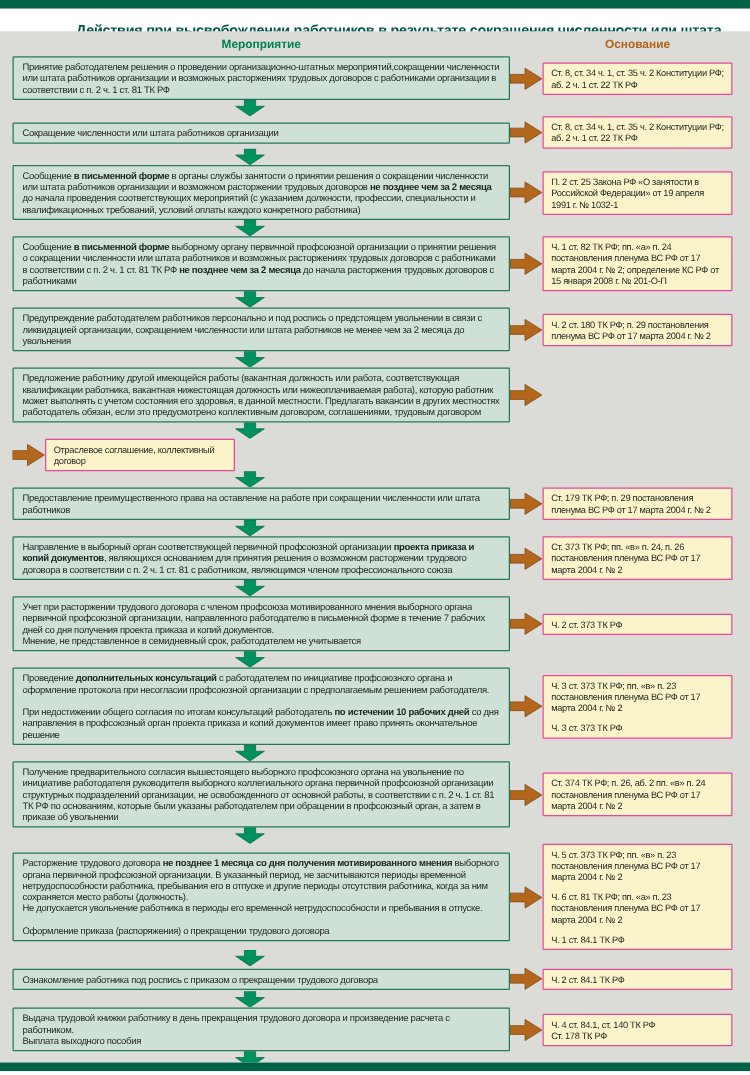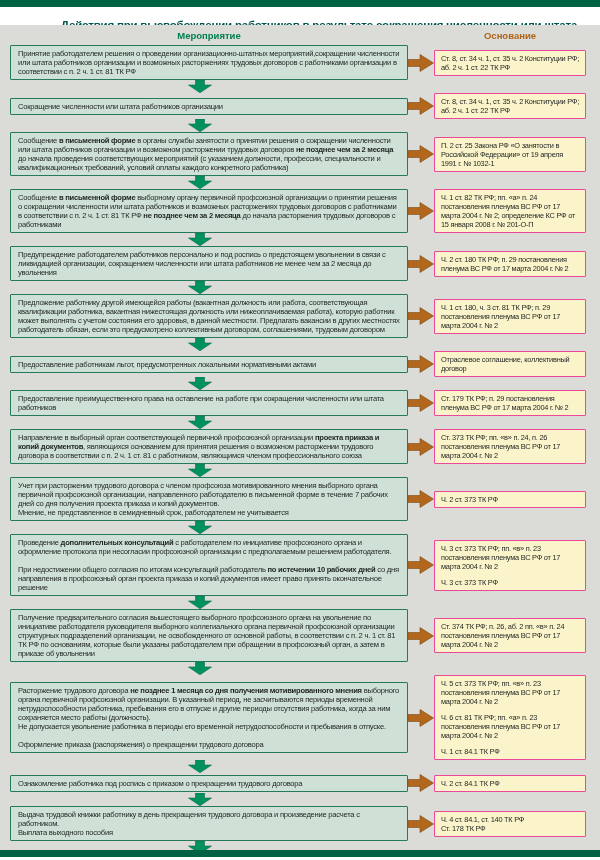--- a/index.html
+++ b/index.html
@@ -123,31 +123,27 @@
       <path d="M7.5 0 H16.5 V5 H23.5 L12 12.8 L0.5 5 H7.5 Z" fill="#00925e" stroke="#0a6b47" stroke-width="0.6"></path>
     </svg>
   </div>
         <div class="row">
     <div class="action-box">Предложение работнику другой имеющейся работы (вакантная должность или работа, соответствующая квалификации работника, вакантная нижестоящая должность или нижеоплачиваемая работа), которую работник может выполнять с учетом состояния его здоровья, в данной местности. Предлагать вакансии в других местностях работодатель обязан, если это предусмотрено коллективным договором, соглашениями, трудовым договором</div>
     <div class="arrow-cell">
       <svg width="26" height="20" viewBox="0 0 26 20">
         <path d="M0 6.5 H12 V1.5 L25.5 10 L12 18.5 V13.5 H0 Z" fill="#b2671c" stroke="#7a4a15" stroke-width="0.6"></path>
       </svg>
     </div>
-    <div class="basis-box">
-            <div class="basis-para">Ч. 1 ст. 180, ч. 3 ст. 81 ТК РФ; п. 29 постановления пленума ВС РФ от 17 марта 2004 г. № 2</div>
-          </div>
-  </div>
-        <div class="connector">
-    <svg width="24" height="13" viewBox="0 0 24 13">
-      <path d="M7.5 0 H16.5 V5 H23.5 L12 12.8 L0.5 5 H7.5 Z" fill="#00925e" stroke="#0a6b47" stroke-width="0.6"></path>
-    </svg>
-  </div>
-        <div class="row">
-    <div class="action-box">Предоставление работникам льгот, предусмотренных локальными нормативными актами</div>
+  </div>
+        <div class="connector">
+    <svg width="24" height="13" viewBox="0 0 24 13">
+      <path d="M7.5 0 H16.5 V5 H23.5 L12 12.8 L0.5 5 H7.5 Z" fill="#00925e" stroke="#0a6b47" stroke-width="0.6"></path>
+    </svg>
+  </div>
+        <div class="row">
     <div class="arrow-cell">
       <svg width="26" height="20" viewBox="0 0 26 20">
         <path d="M0 6.5 H12 V1.5 L25.5 10 L12 18.5 V13.5 H0 Z" fill="#b2671c" stroke="#7a4a15" stroke-width="0.6"></path>
       </svg>
     </div>
     <div class="basis-box">
             <div class="basis-para">Отраслевое соглашение, коллективный договор</div>
           </div>
   </div>
         <div class="connector">

